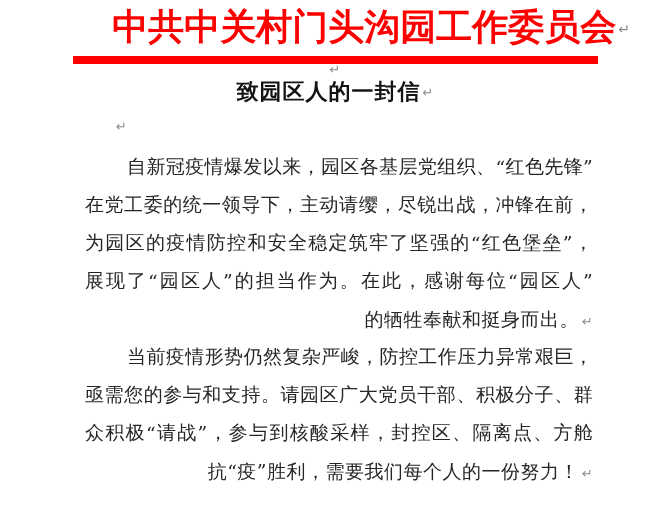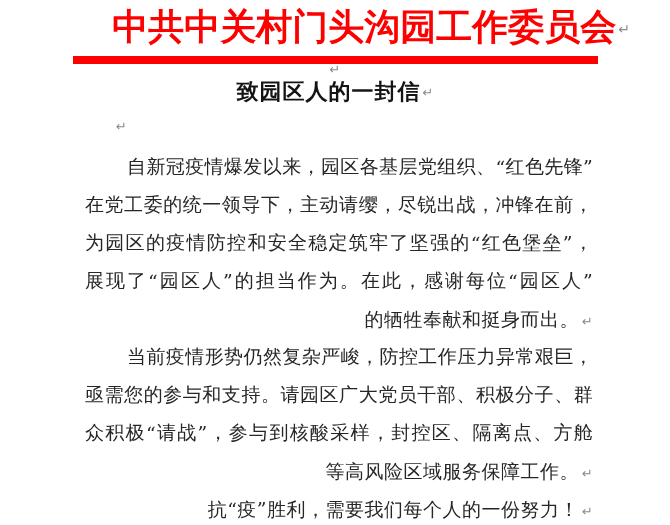--- a/index.html
+++ b/index.html
@@ -306,17 +306,16 @@
         <span>控</span>
         <span>区</span>
         <span>、</span>
         <span>隔</span>
         <span>离</span>
         <span>点</span>
         <span>、</span>
         <span>方</span>
         <span>舱</span>
       </div>
-      <div class="line last">等高风险区域服务保障工作。<span class="pilcrow">↵</span></div>
       <div class="line last first">抗“疫”胜利，需要我们每个人的一份努力！<span class="pilcrow">↵</span></div>
     </div>
 
 </div>
 
 </body></html>

